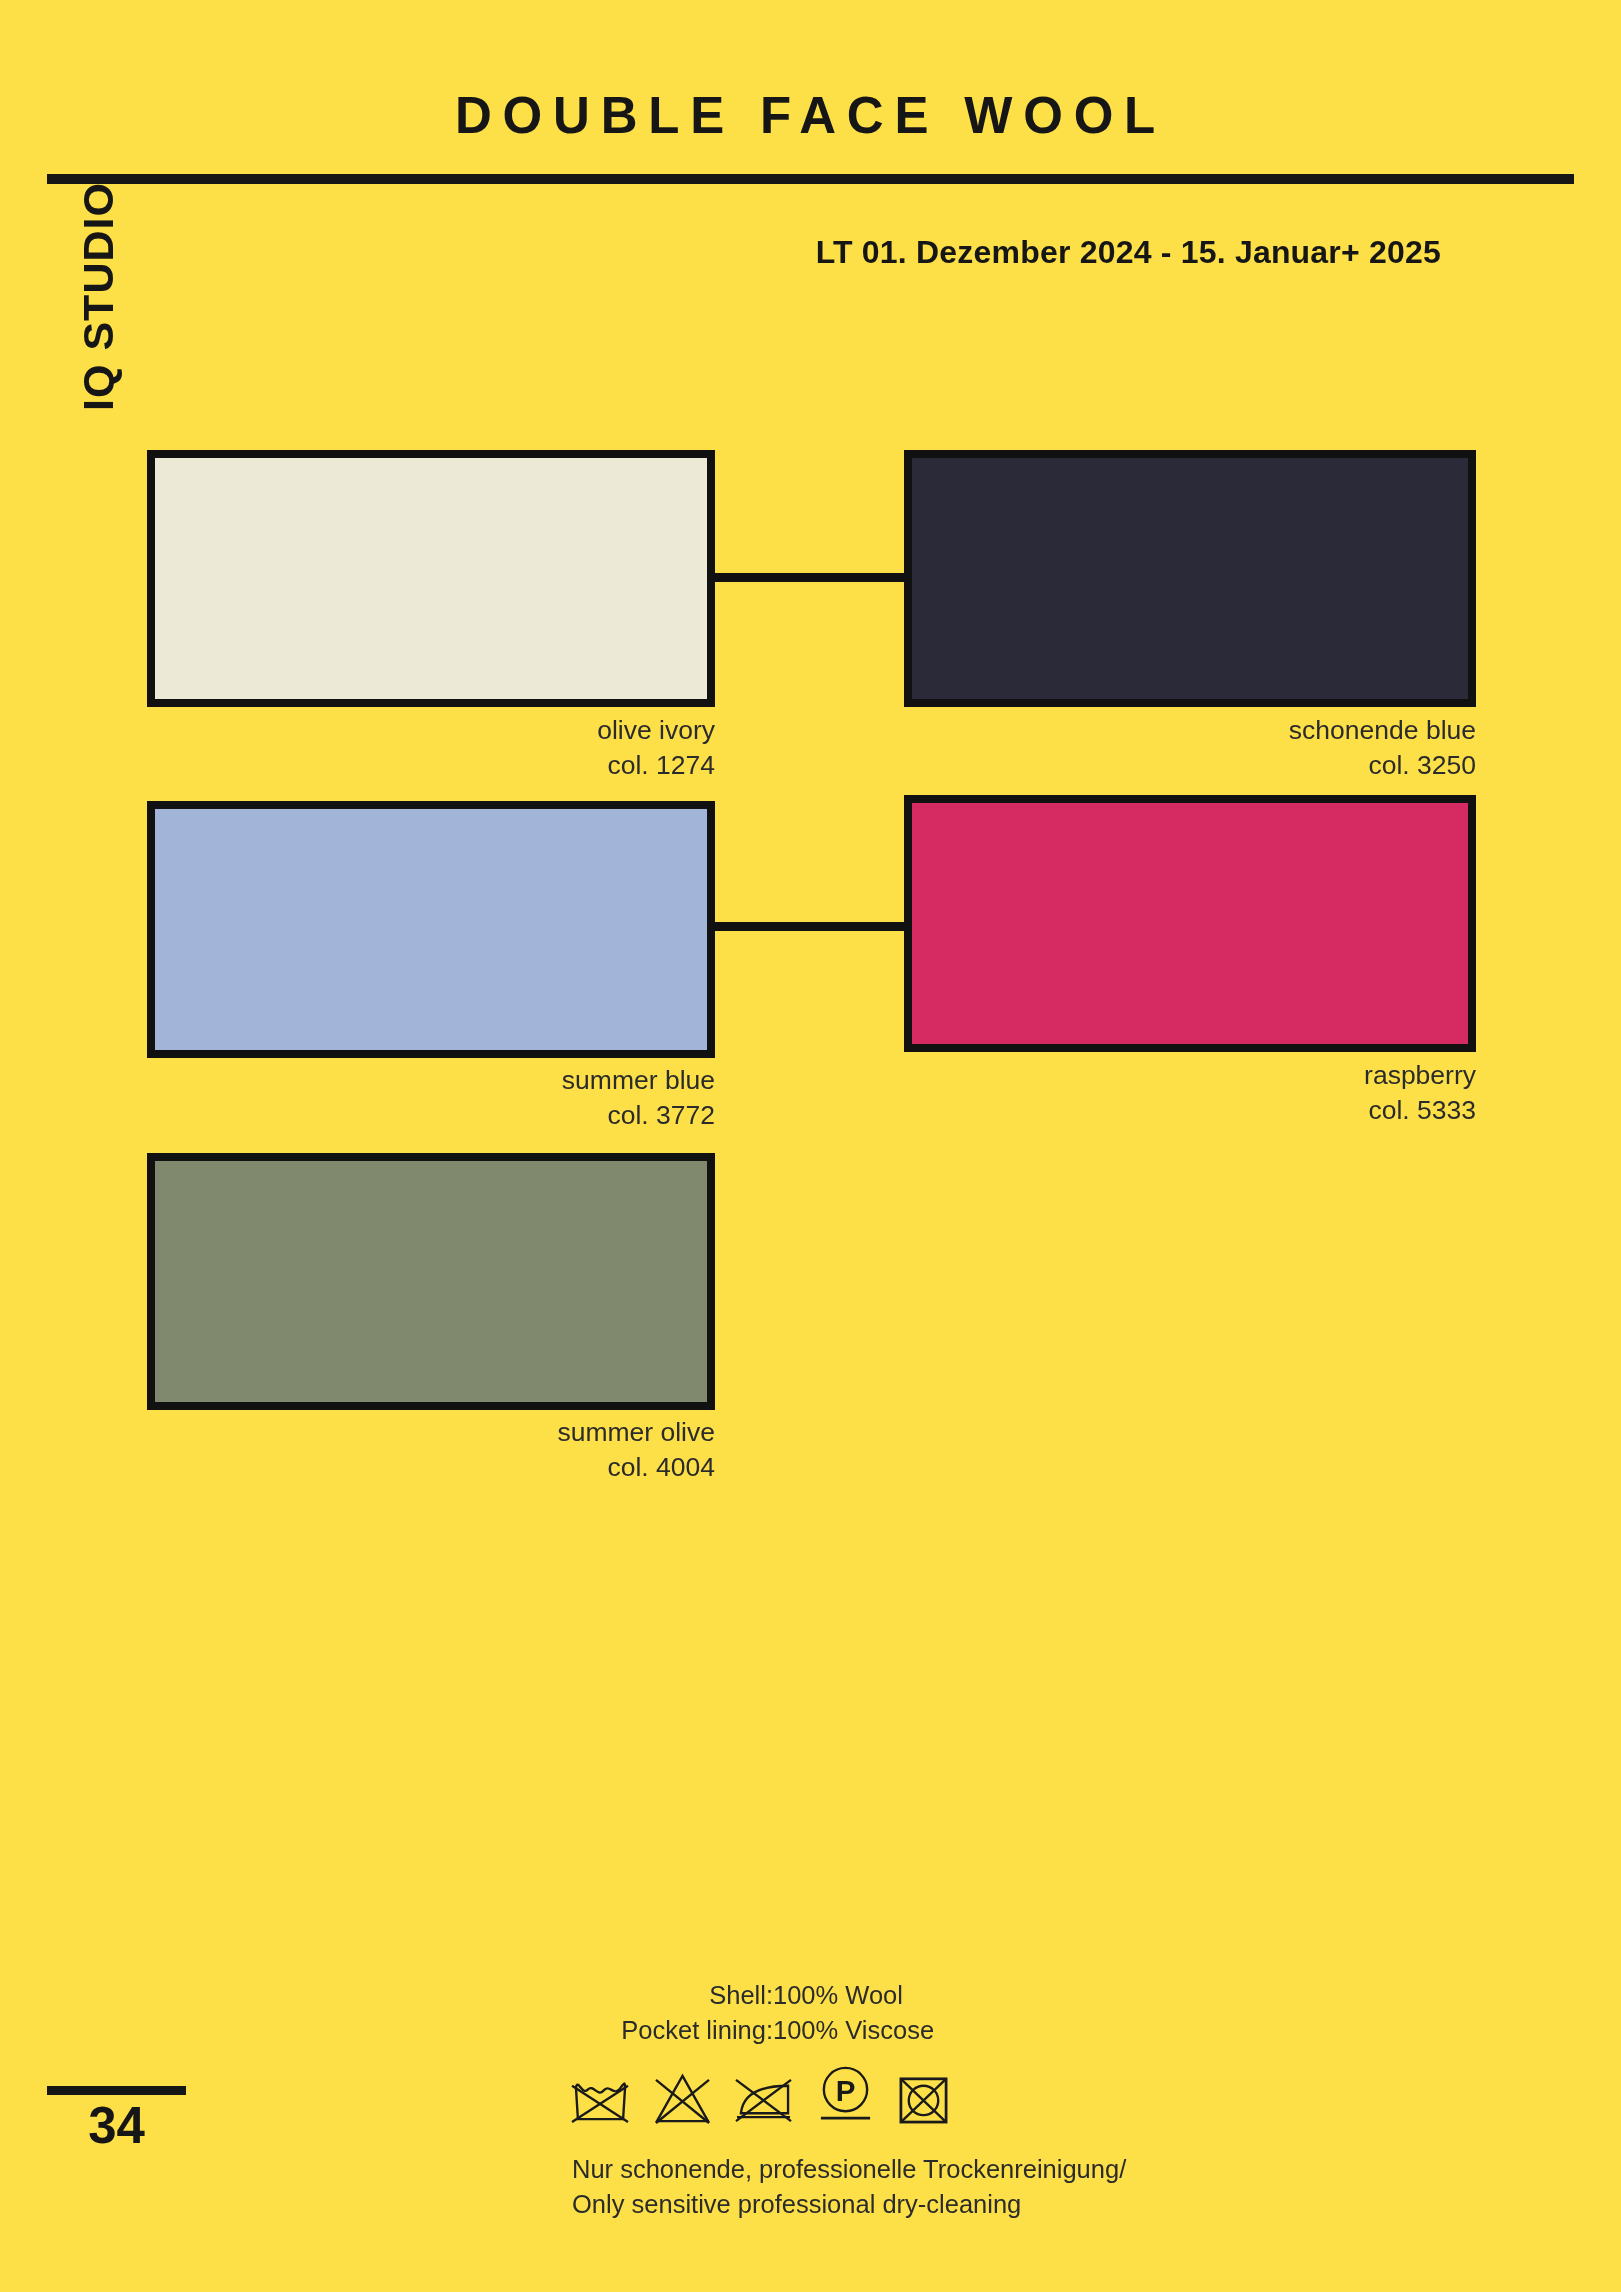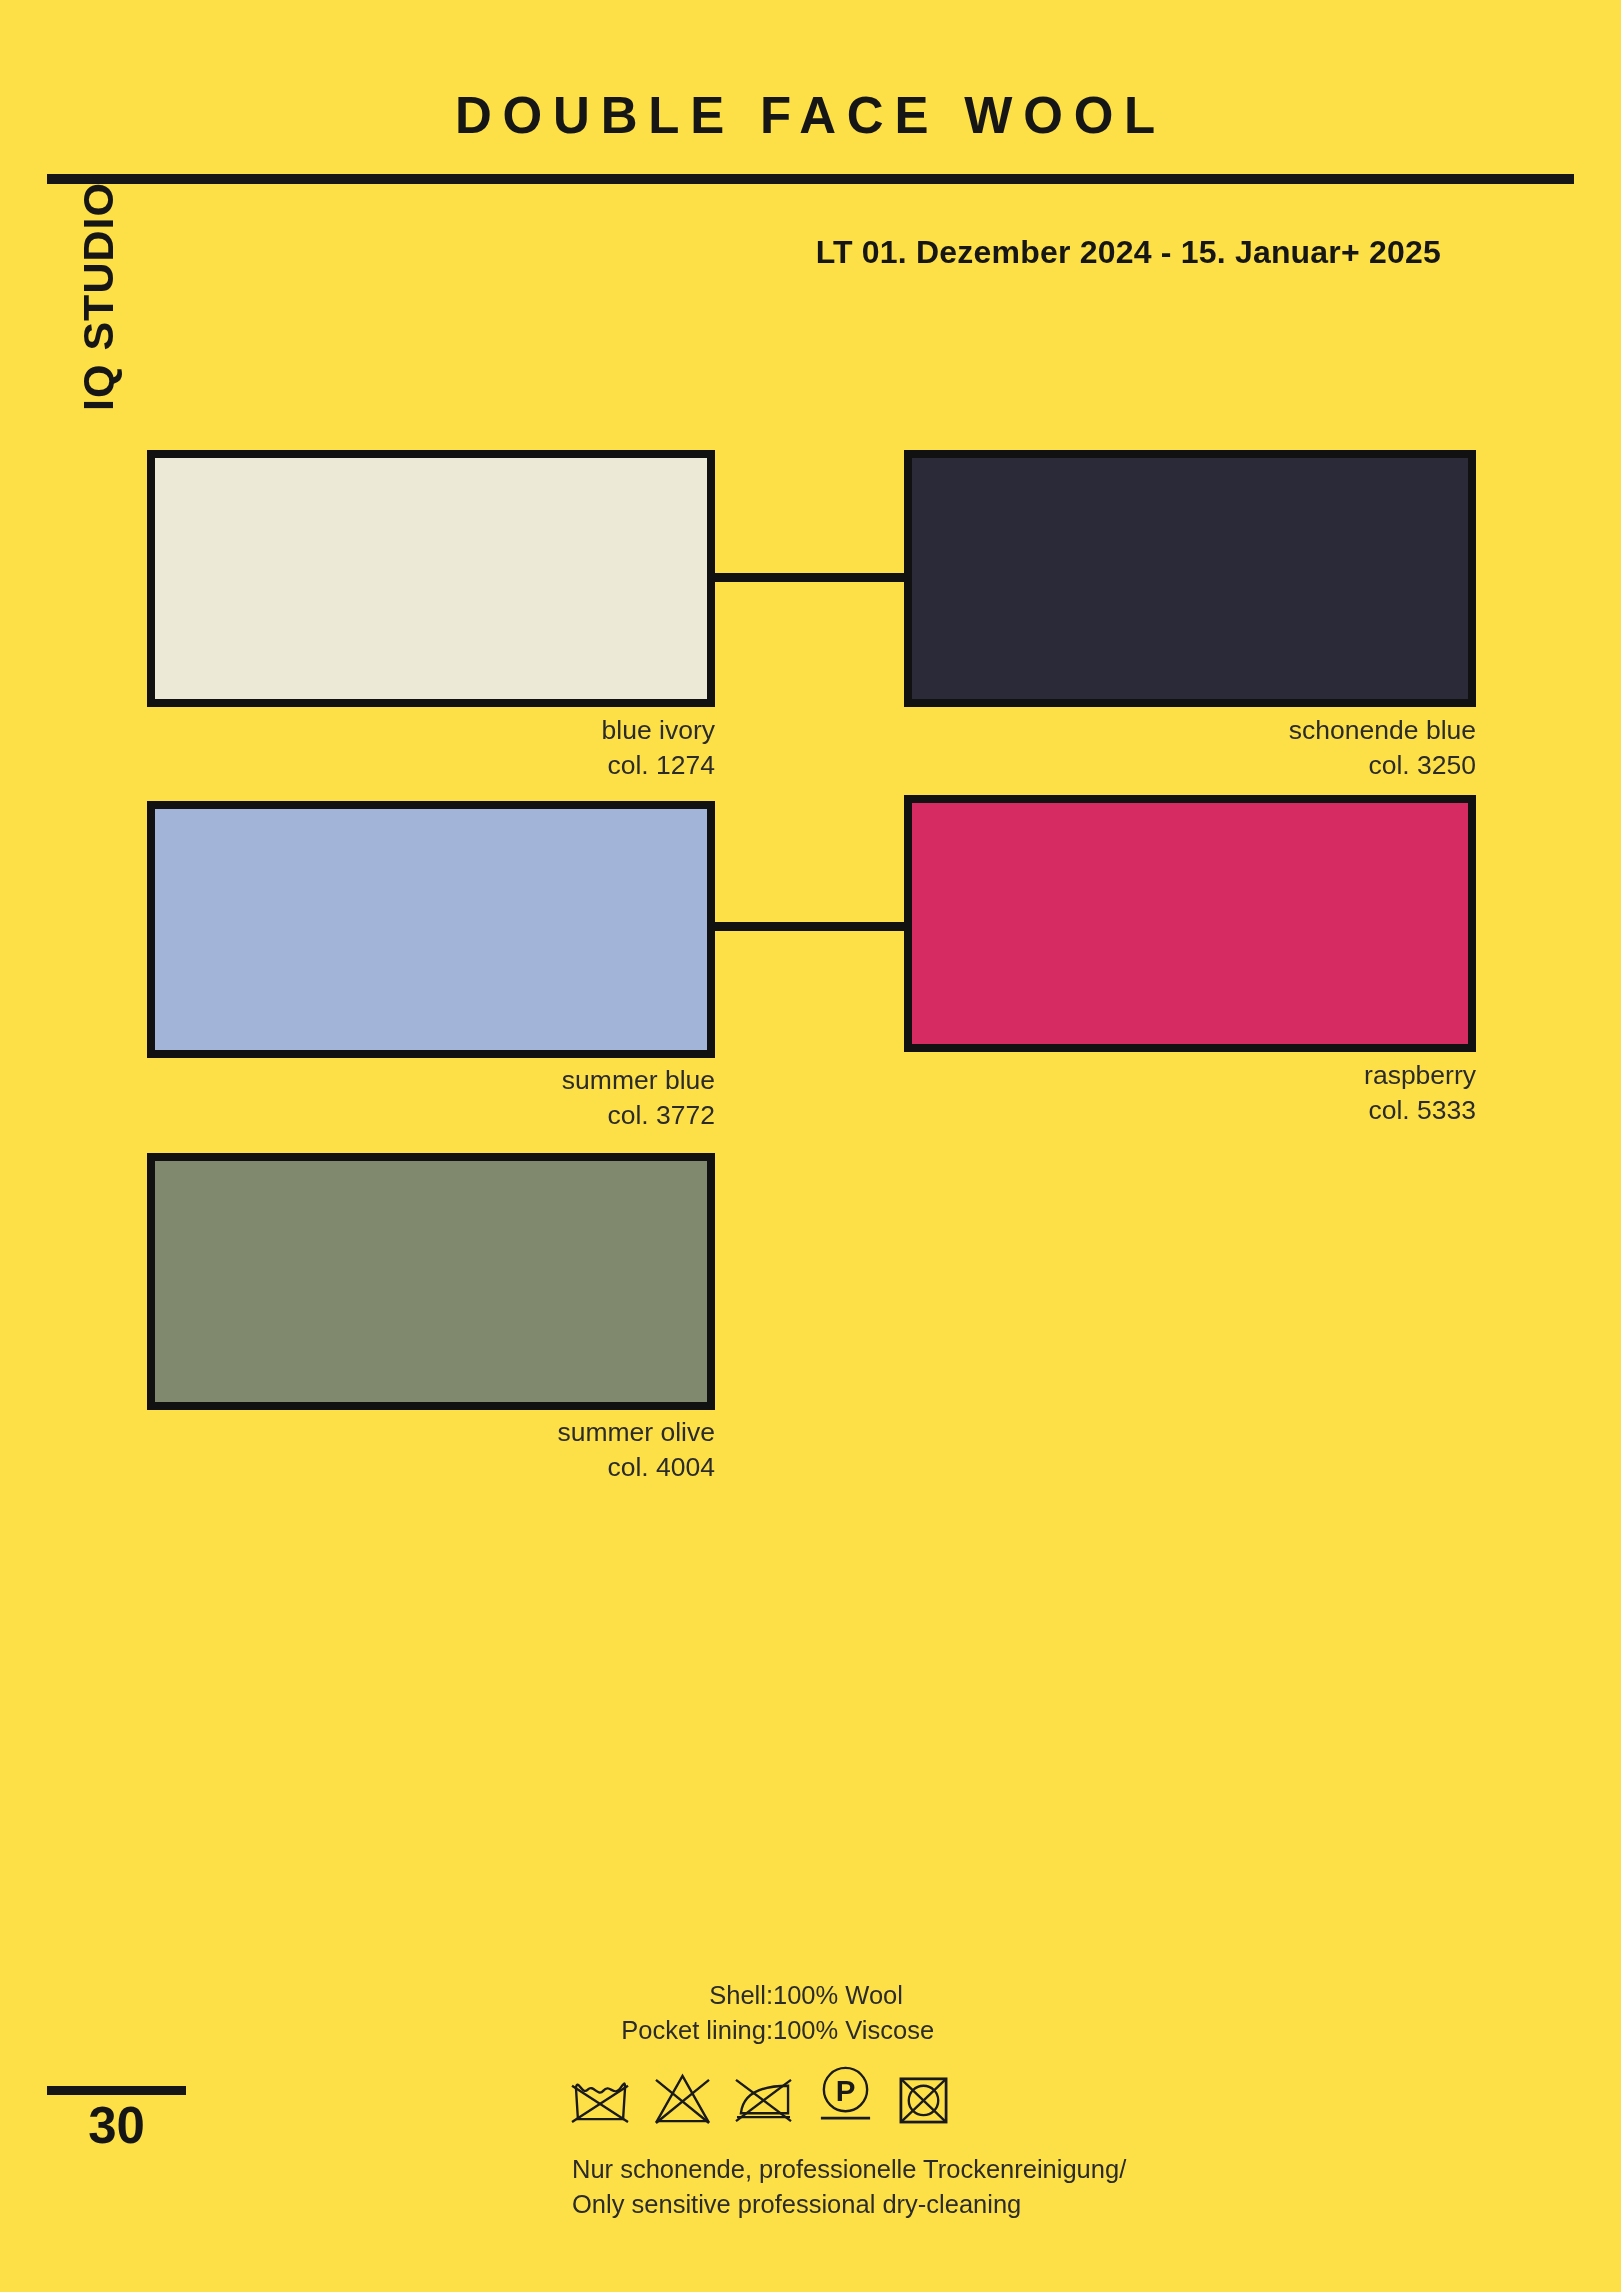--- a/index.html
+++ b/index.html
@@ -159,21 +159,21 @@
 
   <div class="header-rule"></div>
 
   <div class="subtitle">LT 01. Dezember 2024 - 15. Januar+ 2025</div>
 
   <div class="brand-vertical">IQ STUDIO</div>
 
   <div id="swatch-grid">
       <div class="swatch" style="left: 147px; top: 450px; width: 568px; height: 257px; background: rgb(236, 233, 215);"></div>
       <div class="swatch-label" style="left: 147px; top: 713px; width: 568px;">
-        <div>blue ivory</div>
+        <div>olive ivory</div>
         <div>col. 1274</div>
       </div>
       <div class="swatch" style="left: 904px; top: 450px; width: 572px; height: 257px; background: rgb(42, 42, 56);"></div>
       <div class="swatch-label" style="left: 904px; top: 713px; width: 572px;">
         <div>schonende blue</div>
         <div>col. 3250</div>
       </div>
       <div class="swatch" style="left: 147px; top: 801px; width: 568px; height: 257px; background: rgb(162, 180, 215);"></div>
       <div class="swatch-label" style="left: 147px; top: 1063px; width: 568px;">
         <div>summer blue</div>
@@ -250,16 +250,16 @@
     </span>
 
   </div>
 
   <div class="care-text">
     <div>Nur schonende, professionelle Trockenreinigung/</div>
     <div>Only sensitive professional dry-cleaning</div>
   </div>
 
   <div class="page-rule"></div>
-  <div class="page-number">30</div>
+  <div class="page-number">34</div>
 
 </div>
 
 
 </body></html>

